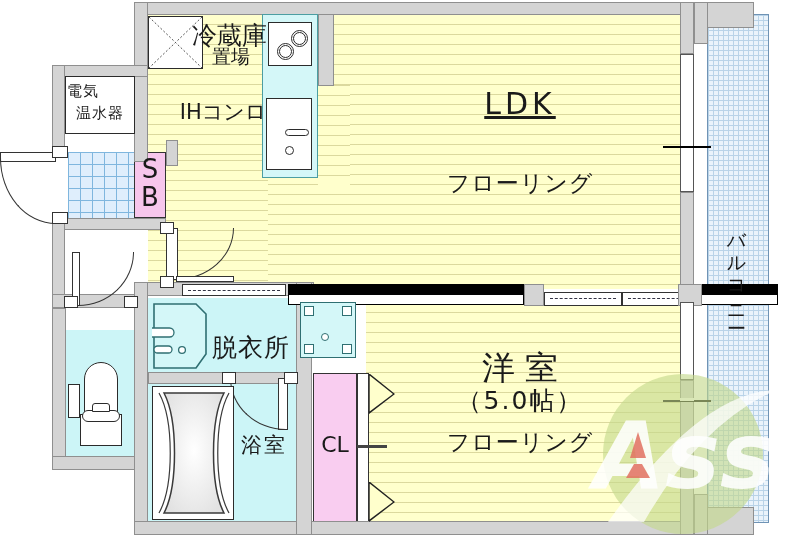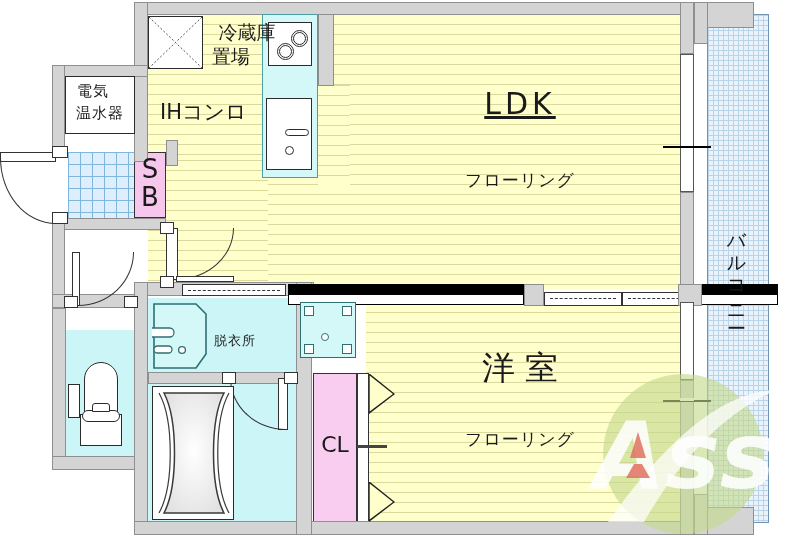--- a/index.html
+++ b/index.html
@@ -41,21 +41,21 @@
 
   
   .wall{background:#d4d4d4;border:1px solid #8f8f8f;}
   .ln{background:#000;}
   .ln2{background:#444;}
 
   
   .lbl{position:absolute;color:#1a1a1a;white-space:nowrap;line-height:1.18;text-align:center;}
   .big{font-size:30px;letter-spacing:4px;text-decoration:underline;}
   .mid{font-size:25px;letter-spacing:2px;}
-  .sm{font-size:17px;letter-spacing:1px;}
+  .sm{font-size:23px;letter-spacing:1px;}
   .vert{writing-mode:vertical-rl;text-orientation:upright;letter-spacing:3px;font-size:19px;}
 
   
   .fix{border:1.4px solid #2b2b2b;background:#fff;}
   .fixc{border:1.4px solid #2f6f72;background:#d4f7f8;}
   .circ{border:1.6px solid #2b2b2b;border-radius:50%;background:#fff;}
   .arcL{border:1px solid #333;border-radius:0 0 0 100%;background:transparent;}
   .arcR{border:1px solid #333;border-radius:0 0 100% 0;background:transparent;}
 
   
@@ -251,41 +251,43 @@
       <path d="M73,3 C 58,30 58,96 73,123" fill="none" stroke="#3a3a3a" stroke-width="1.2"></path>
     </svg>
   </div>
 
   <div class="abs fix" style="left:65px;top:76px;width:70px;height:58px;"></div>
 
   <div class="lbl big" style="left:460px;top:86px;width:120px;">LDK</div>
   <div class="lbl sm" style="left:410px;top:170px;width:220px;">フローリング</div>
 
   <div class="lbl mid" style="left:455px;top:349px;width:130px;letter-spacing:10px;text-indent:10px;font-size:33px;">洋室</div>
+  <div class="lbl mid" style="left:440px;top:386px;width:160px;">（5.0帖）</div>
   <div class="lbl sm" style="left:420px;top:429px;width:200px;">フローリング</div>
 
 
   <div class="lbl" style="left:134px;top:154px;width:32px;font-size:26px;">S</div>
   <div class="lbl" style="left:134px;top:182px;width:32px;font-size:26px;">B</div>
 
   <div class="lbl" style="left:313px;top:432px;width:44px;font-size:22px;letter-spacing:0px;">CL</div>
 
 
-  <div class="lbl" style="left:180px;top:333px;width:110px;font-size:13px;letter-spacing:1px;">脱衣所</div>
-
+  <div class="lbl" style="left:196px;top:333px;width:110px;font-size:25px;letter-spacing:1px;">脱衣所</div>
+
+  <div class="lbl" style="left:226px;top:433px;width:76px;font-size:21px;letter-spacing:2px;">浴室</div>
 
   <div class="lbl vert" style="left:726px;top:205px;height:130px;">バルコニー</div>
 
-  <div class="lbl" style="left:58px;top:83px;width:70px;font-size:15px;letter-spacing:1px;">電気</div>
+  <div class="lbl" style="left:48px;top:83px;width:70px;font-size:15px;letter-spacing:1px;">電気</div>
   <div class="lbl" style="left:65px;top:105px;width:70px;font-size:15px;letter-spacing:1px;">温水器</div>
 
-  <div class="lbl" style="left:212px;top:21px;width:70px;font-size:19px;letter-spacing:0px;">冷蔵庫</div>
+  <div class="lbl" style="left:192px;top:21px;width:70px;font-size:25px;letter-spacing:0px;">冷蔵庫</div>
   <div class="lbl" style="left:196px;top:45px;width:70px;font-size:19px;letter-spacing:0px;">置場</div>
 
-  <div class="lbl" style="left:160px;top:100px;width:110px;font-size:21px;letter-spacing:0px;text-align:left;">IHコンロ</div>
+  <div class="lbl" style="left:168px;top:100px;width:110px;font-size:21px;letter-spacing:0px;text-align:center;">IHコンロ</div>
 
   <div id="wm">
     <svg width="206" height="170" viewBox="0 0 206 170">
       <circle cx="103" cy="82" r="80" fill="#c3d98a" opacity="0.62"></circle>
       <path d="M28 150 Q 120 20 196 18 Q 120 52 64 150 Z" fill="#ffffff" opacity="0.72"></path>
       <text x="14" y="116" font-family="'DejaVu Sans','Liberation Sans',sans-serif" font-size="92" font-style="italic" font-weight="bold" fill="#ffffff" opacity="0.88">Assist</text>
       <polygon points="50,86 58,60 66,86" fill="#e0705f" opacity="0.85"></polygon>
       <polygon points="46,106 70,106 62,92 54,92" fill="#e0705f" opacity="0.85"></polygon>
     </svg>
   </div>

